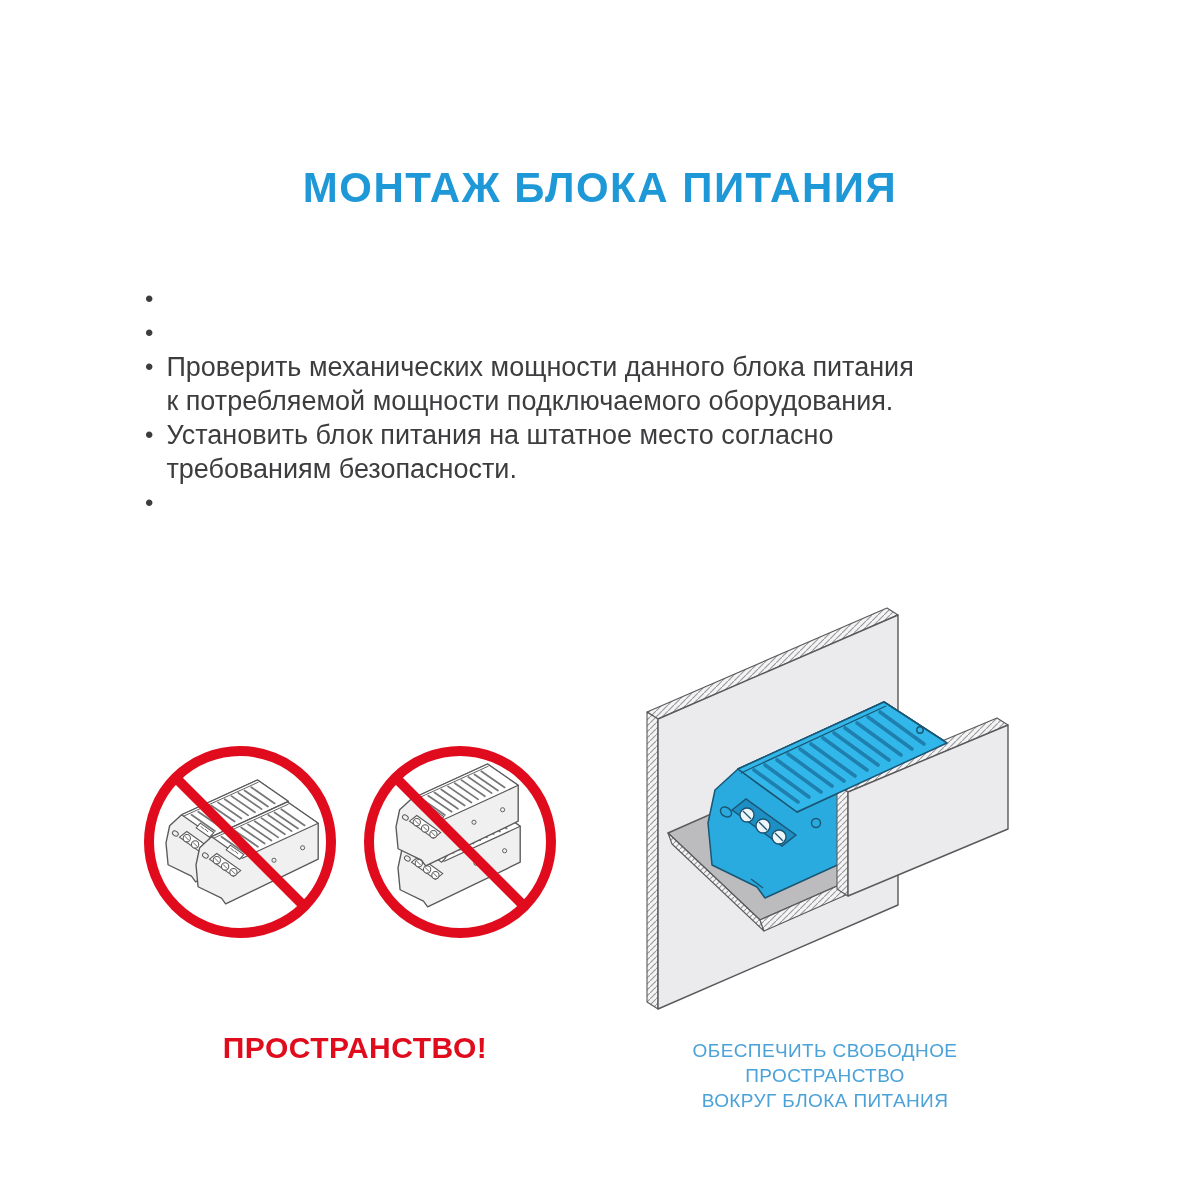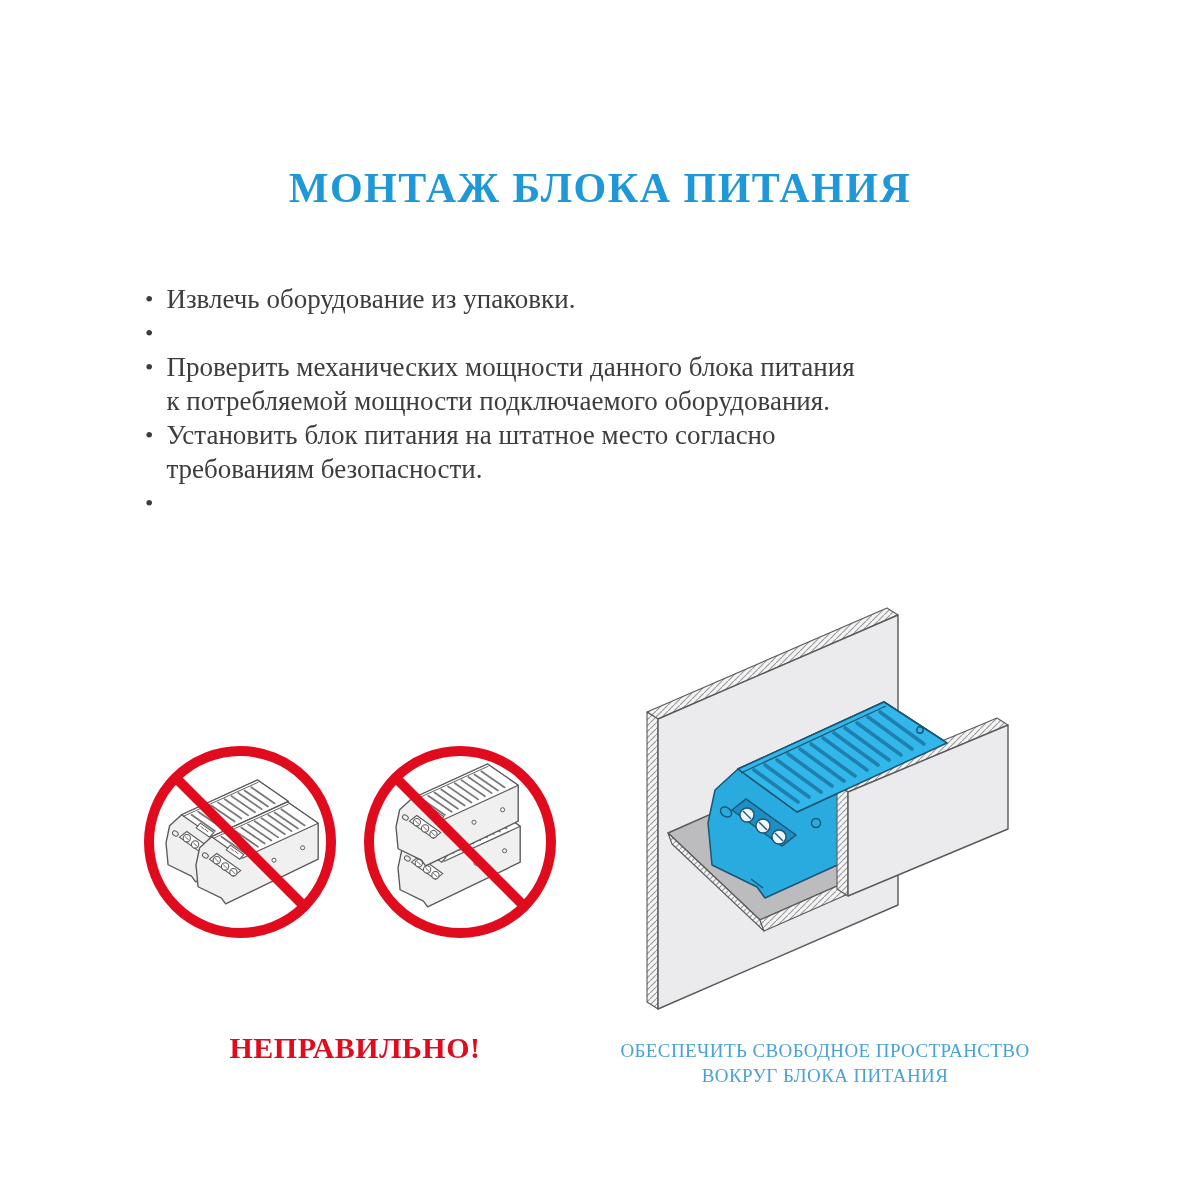--- a/index.html
+++ b/index.html
@@ -1,17 +1,17 @@
 <!DOCTYPE html>
 <html style="--title-blue: #1f98d8; --caption-blue: #4aa2d8; --red: #e00c1e; --text: #3d3d3f; --line: #59595b; --panel-gray: #ebebed; --shelf-gray: #bcbcbe; --psu-blue: #29abdf; --psu-blue-top: #31b7e9; --psu-stroke: #1b5674; --slot-stroke: #1f7fae; --recess-blue: #1d8fc4; --lineart-shade: #f0f0f1;"><head>
 <meta charset="utf-8">
 <style>
   html,body{margin:0;padding:0;background:#fff;}
   .page{position:relative;width:1200px;height:1200px;background:#fff;overflow:hidden;
-        font-family:Liberation Serif, serif;}
+        font-family:Liberation Sans, sans-serif;}
 
   .title{position:absolute;left:0;top:164px;width:100%;text-align:center;
          font-size:42px;font-weight:bold;letter-spacing:1.5px;color:var(--title-blue);}
 
   .bullets{position:absolute;left:145px;top:282px;width:930px;margin:0;padding:0;list-style:none;}
   .bullets li{display:flex;gap:13px;font-size:27px;line-height:34px;color:var(--text);}
   .bullet-dot{flex:0 0 auto;font-size:24px;line-height:34px;color:var(--text);}
   .bullet-text{white-space:pre-line;}
 
   .icon-svg{position:absolute;width:200px;height:200px;}
@@ -51,21 +51,20 @@
 <body>
 
 <div class="page">
 
   <div class="title">МОНТАЖ БЛОКА ПИТАНИЯ</div>
 
   <ul class="bullets">
 
       <li>
         <span class="bullet-dot">•</span>
-        <span class="bullet-text">Извлечь оборудование из упаковки.</span>
       </li>
 
       <li>
         <span class="bullet-dot">•</span>
       </li>
 
       <li>
         <span class="bullet-dot">•</span>
         <span class="bullet-text">Проверить механических мощности данного блока питания
 к потребляемой мощности подключаемого оборудования.</span>
@@ -205,18 +204,18 @@
         <line class="slot" x1="225" y1="113" x2="269" y2="145"></line>
         <line class="slot" x1="237" y1="108" x2="281" y2="140"></line>
         <line class="slot" x1="248" y1="102" x2="292" y2="134"></line>
         <line class="slot" x1="260" y1="97" x2="304" y2="129"></line>
       </g>
       <path class="psu-line" d="M121,158 L266,91"></path>
       <circle class="psu-hole" cx="300" cy="115" r="3.2"></circle>
     </g>
   </svg>
 
-  <div class="wrong-caption">НЕПРАВИЛЬНО!</div>
+  <div class="wrong-caption">ПРОСТРАНСТВО!</div>
 
   <div class="clearance-caption">ОБЕСПЕЧИТЬ СВОБОДНОЕ ПРОСТРАНСТВО
 ВОКРУГ БЛОКА ПИТАНИЯ</div>
 
 </div>
 
 </body></html>

